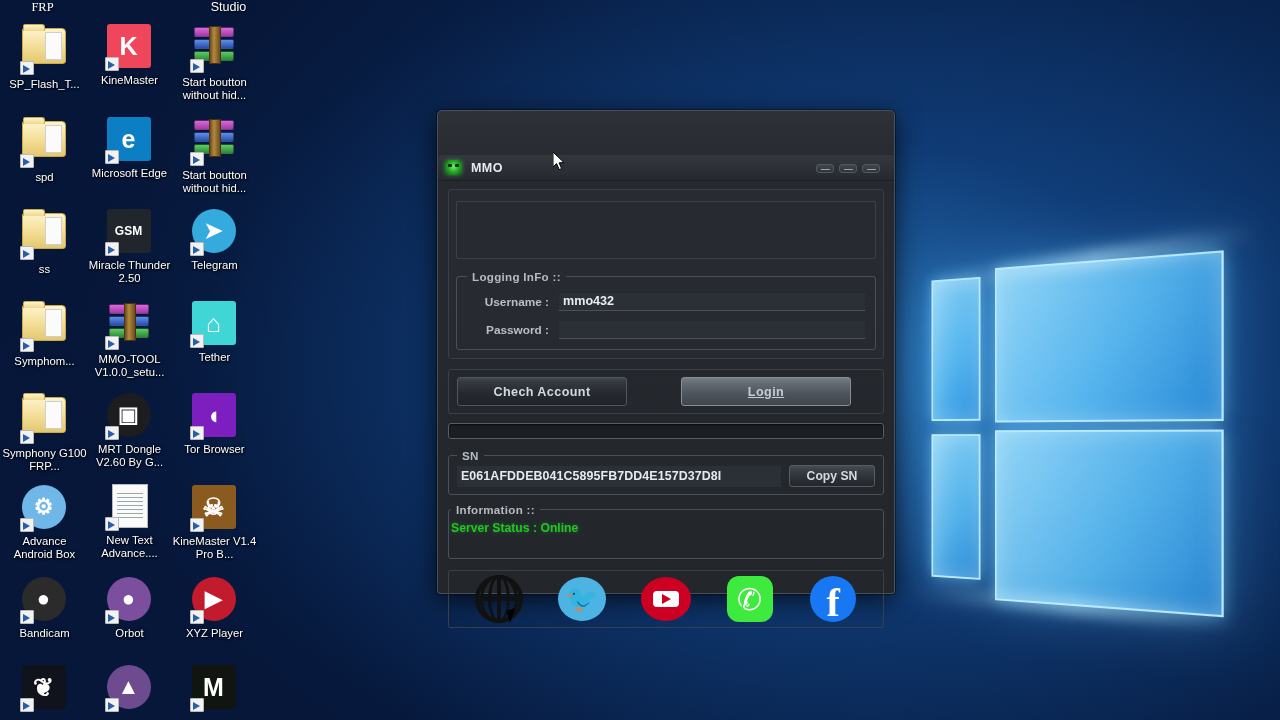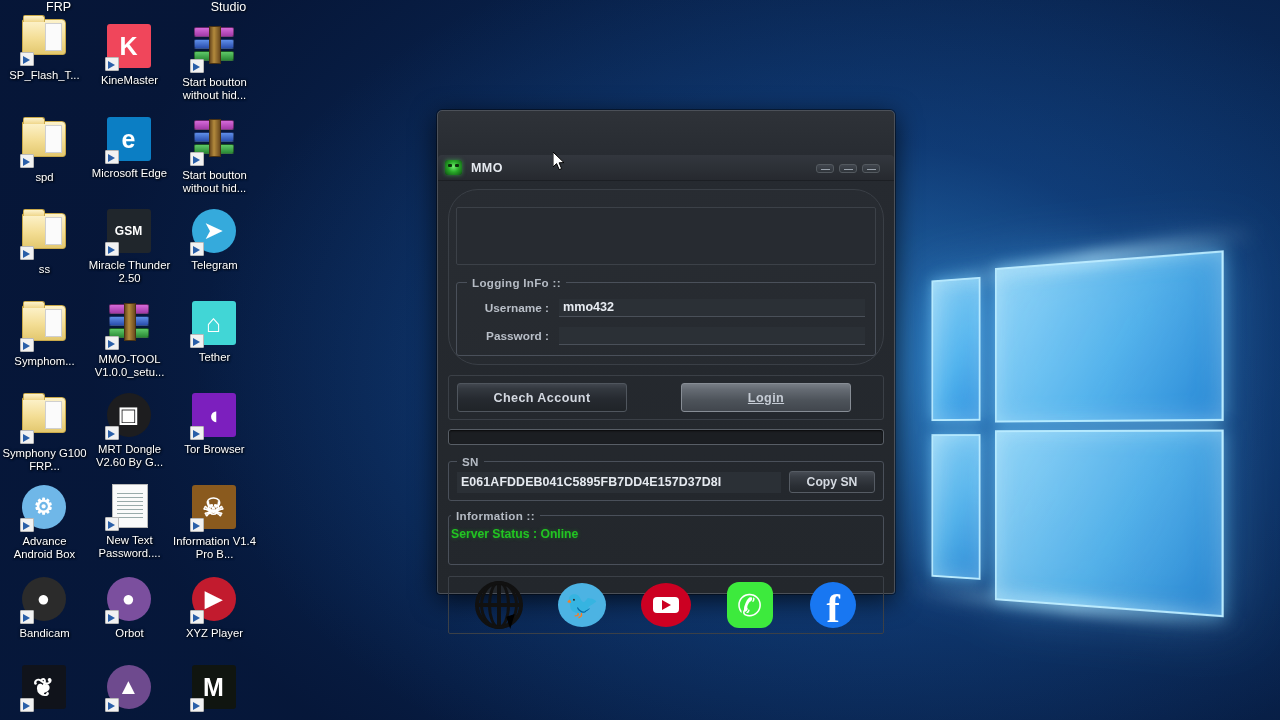--- a/index.html
+++ b/index.html
@@ -488,25 +488,25 @@
     <div class="pane" id="pane-tl"></div>
     <div class="pane" id="pane-tr"></div>
     <div class="pane" id="pane-bl"></div>
     <div class="pane" id="pane-br"></div>
   </div>
   <div class="glow-streak" style="left:930px;top:250px;width:330px;height:16px;transform:rotate(-9deg);"></div>
   <div class="glow-streak" style="left:910px;top:600px;width:330px;height:14px;transform:rotate(6deg);"></div>
 
   <div id="icon-grid">
     <div class="icon-col-labels">
-      <div class="col-label" style="left:16px;">FRP</div>
+      <div class="col-label" style="left:0px;font-family:Liberation Serif, serif;">FRP</div>
       <div class="col-label" style="left:186px;">Studio</div>
     </div>
     <div id="icon-slots">
-        <div class="dicon" style="left: 2px; top: 27px;">
+        <div class="dicon" style="left: 2px; top: 36px;">
           <div class="art">
             <div class="folder">
               <div class="sheet"></div>
             </div>
             <div class="shortcut-arrow"></div>
           </div>
           <div class="lbl">SP_Flash_T...</div>
         </div>
         <div class="dicon" style="left: 87px; top: 36px;">
           <div class="art">
@@ -649,30 +649,30 @@
           </div>
           <div class="lbl">Advance Android Box</div>
         </div>
         <div class="dicon" style="left: 87px; top: 497px;">
           <div class="art">
             <div style="width:36px;height:44px;margin:1px auto 0;background:#fafafa;border:1px solid #b9b9b9;position:relative;">
               <div style="position:absolute;left:4px;top:8px;right:4px;height:1px;background:#9aa;box-shadow:0 4px 0 #9aa,0 8px 0 #9aa,0 12px 0 #9aa,0 16px 0 #9aa,0 20px 0 #9aa,0 24px 0 #9aa;"></div>
             </div>
             <div class="shortcut-arrow"></div>
           </div>
-          <div class="lbl">New Text Password....</div>
+          <div class="lbl">New Text Advance....</div>
         </div>
         <div class="dicon" style="left: 172px; top: 497px;">
           <div class="art">
             <div class="sqicon" style="background:#8a5a1e">
               <div class="center-glyph" style="font-size:25px;">☠</div>
             </div>
             <div class="shortcut-arrow"></div>
           </div>
-          <div class="lbl">Information V1.4 Pro B...</div>
+          <div class="lbl">KineMaster V1.4 Pro B...</div>
         </div>
         <div class="dicon" style="left: 2px; top: 589px;">
           <div class="art">
             <div class="rdicon" style="background:#2b2b2b">
               <div class="center-glyph" style="font-size:22px;">●</div>
             </div>
             <div class="shortcut-arrow"></div>
           </div>
           <div class="lbl">Bandicam</div>
         </div>
@@ -729,21 +729,21 @@
     <div id="titlebar">
       <div id="app-icon"></div>
       <div id="win-title">MMO</div>
       <div class="tb-btn" id="tb-min"></div>
       <div class="tb-btn" id="tb-max"></div>
       <div class="tb-btn" id="tb-close"></div>
     </div>
 
     <div id="win-body">
 
-      <div class="panel" style="padding:12px 7px 8px;border-radius:30px;">
+      <div class="panel" style="padding:6px 7px 8px;">
         <div id="output-box"></div>
 
         <fieldset class="group">
           <legend>Logging InFo ::</legend>
 
           <div class="frow" style="margin-top:3px;">
             <div class="flabel">Username :</div>
             <input class="finput" id="username-input" type="text" value="mmo432" style="">
           </div>
 

